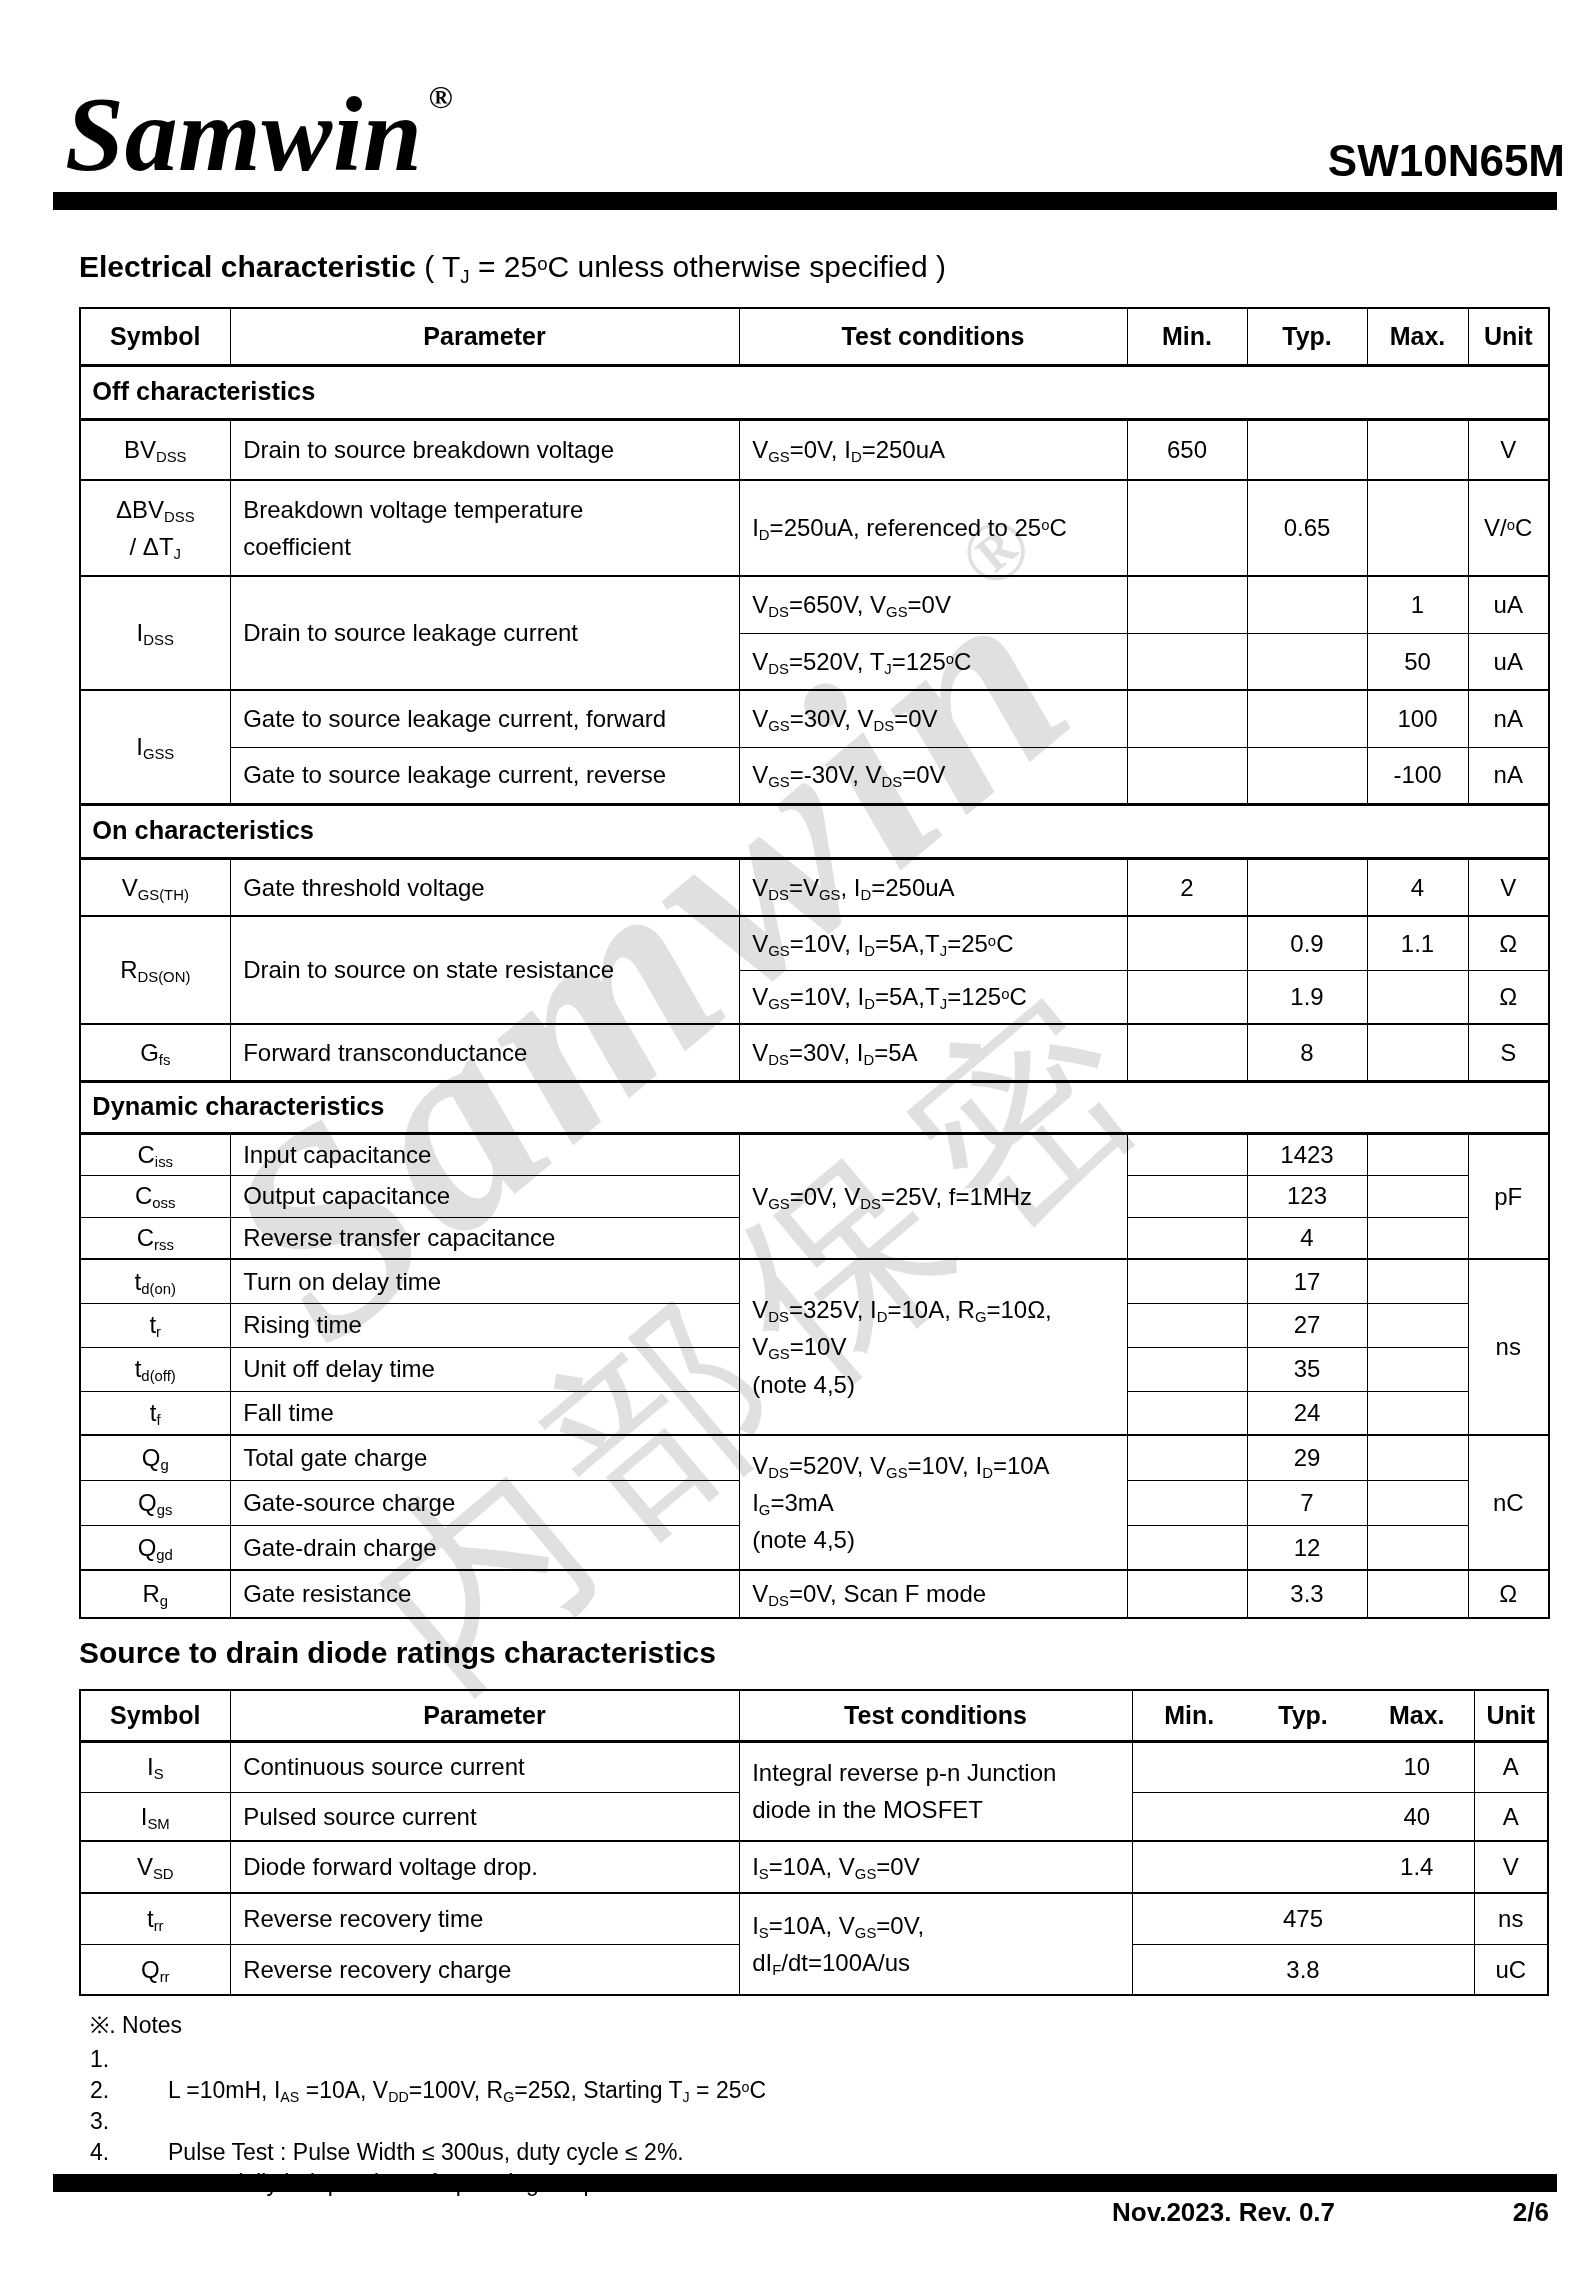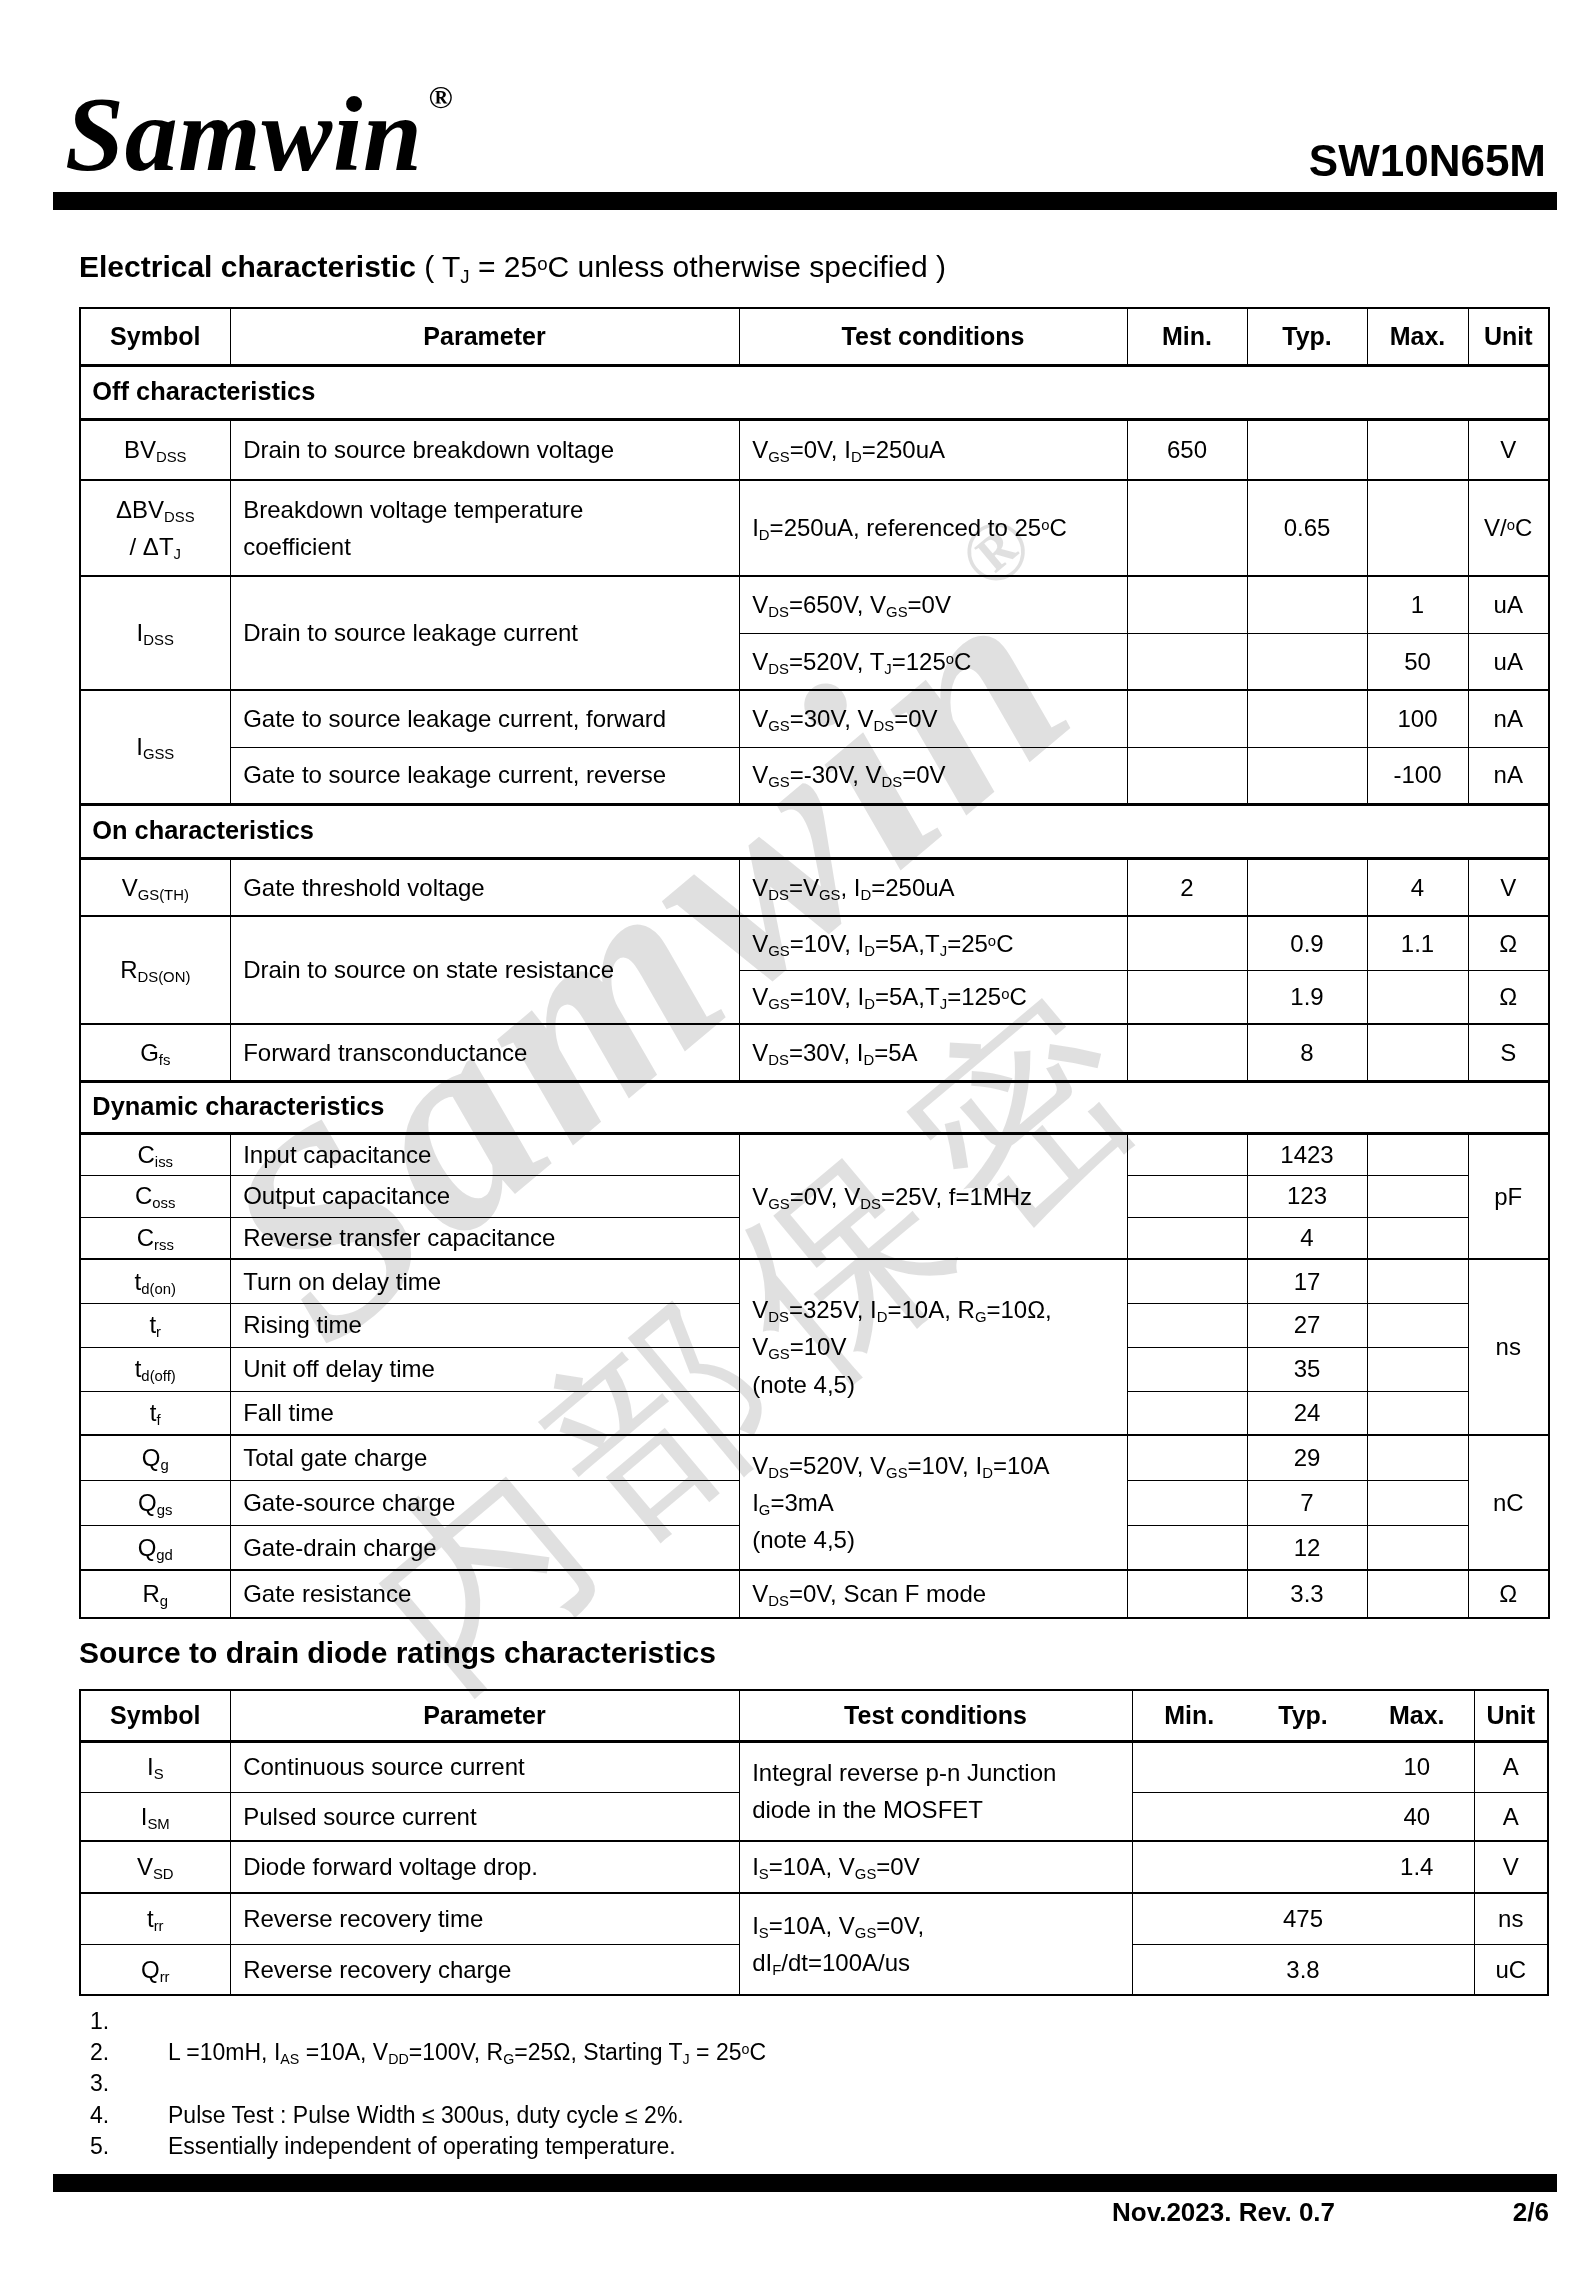--- a/index.html
+++ b/index.html
@@ -24,21 +24,21 @@
     margin-top:78px; margin-left:-127px; font-family:"DejaVu Sans", sans-serif;
   }
   .content { position:relative; z-index:1; }
   
   .logo {
     position:absolute; left:65px; top:82px; line-height:1;
     font-family:"Liberation Serif", serif; font-style:italic; font-weight:bold;
     font-size:106px; letter-spacing:0.7px;
   }
   .logo .reg { font-size:32.5px; font-style:normal; position:relative; top:-62px; left:5.7px; }
-  .part-number { position:absolute; top:136px; right:43px; font-size:44px; font-weight:bold; }
+  .part-number { position:absolute; top:136px; right:24px; font-size:44px; font-weight:bold; }
   .bar { position:absolute; left:53px; width:1504px; height:18.4px; background:#000; }
   .bar-top { top:192px; }
   .bar-bottom { top:2174px; }
   
   .title-electrical { position:absolute; left:79px; top:250px; font-size:30px; }
   .title-electrical .b { font-weight:bold; }
   .title-diode { position:absolute; left:79px; top:1636px; font-size:30px; font-weight:bold; }
   
   .t1wrap { position:absolute; left:79px; top:307px; }
   .t2wrap { position:absolute; left:79px; top:1689px; }
@@ -364,20 +364,21 @@
             <td class="nv-r"></td>
             <td class="nv">3.8</td>
             <td class="nv-l"></td>
             <td>uC</td>
           </tr>
         </tbody>
       </table>
     </div>
 
   <div class="notes">
+    <div class="note-title">※. Notes</div>
     <div id="notes-list">
         <div class="note-row">
           <span class="note-num">1.</span>
         </div>
         <div class="note-row">
           <span class="note-num">2.</span>
           <span class="note-text">L =10mH, I<sub>AS</sub> =10A, V<sub>DD</sub>=100V, R<sub>G</sub>=25Ω, Starting T<sub>J</sub> = 25<sup>o</sup>C</span>
         </div>
         <div class="note-row">
           <span class="note-num">3.</span>

